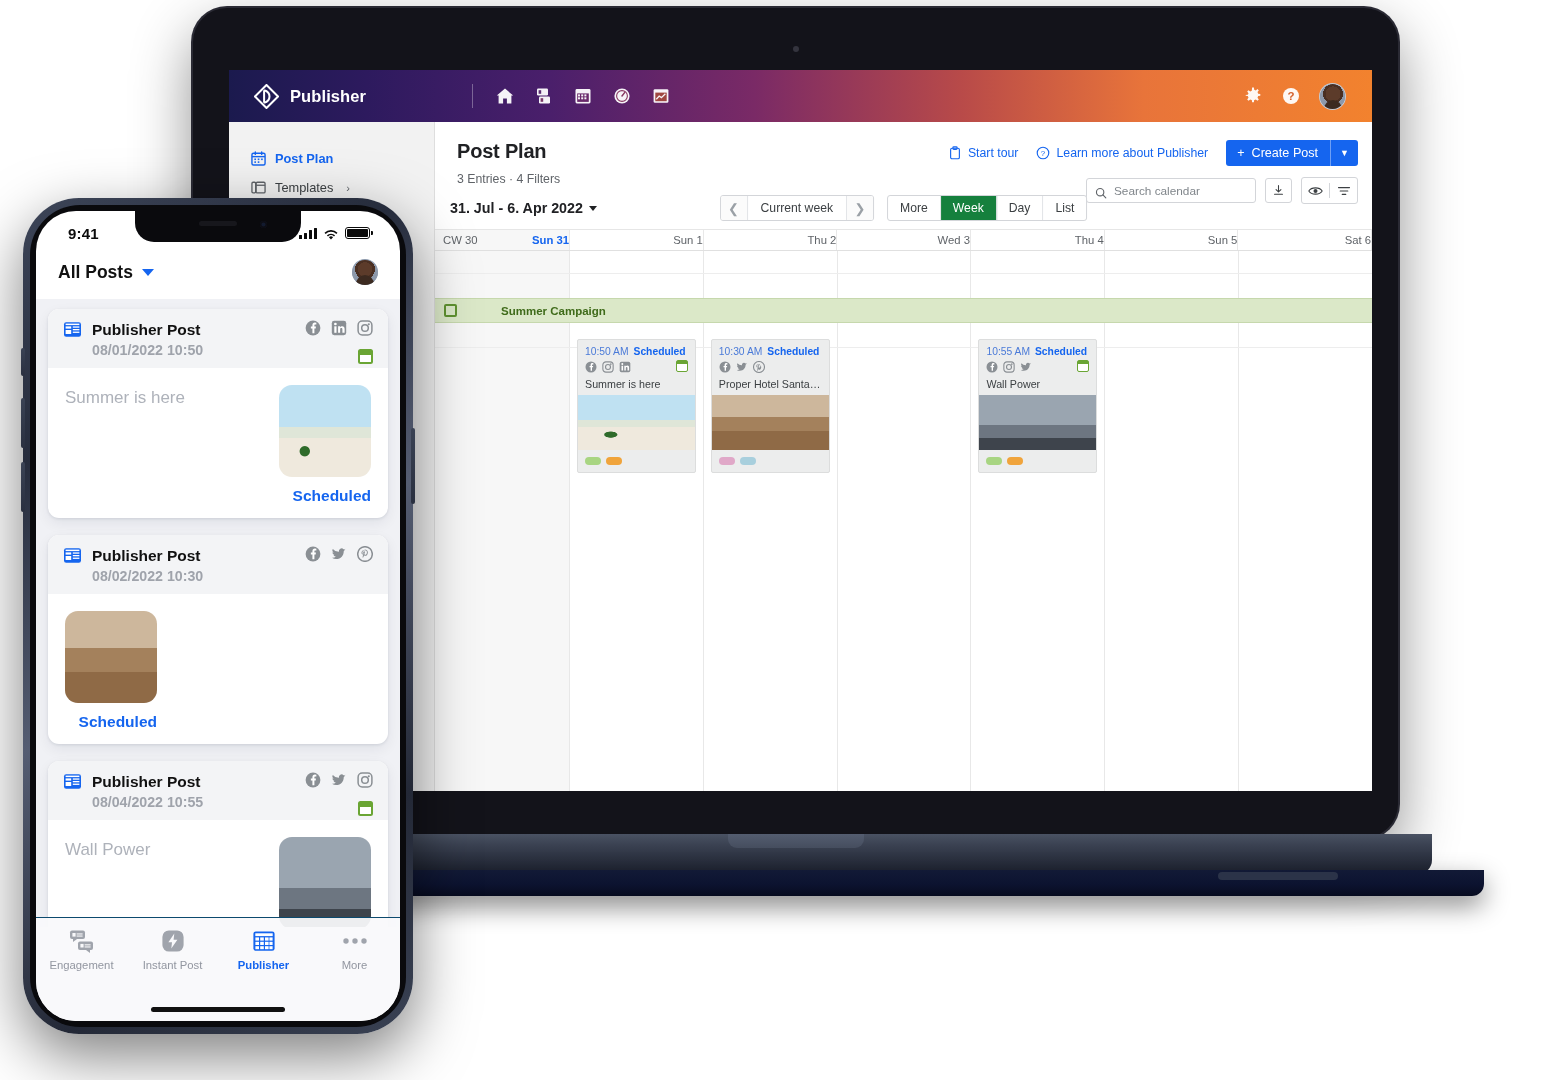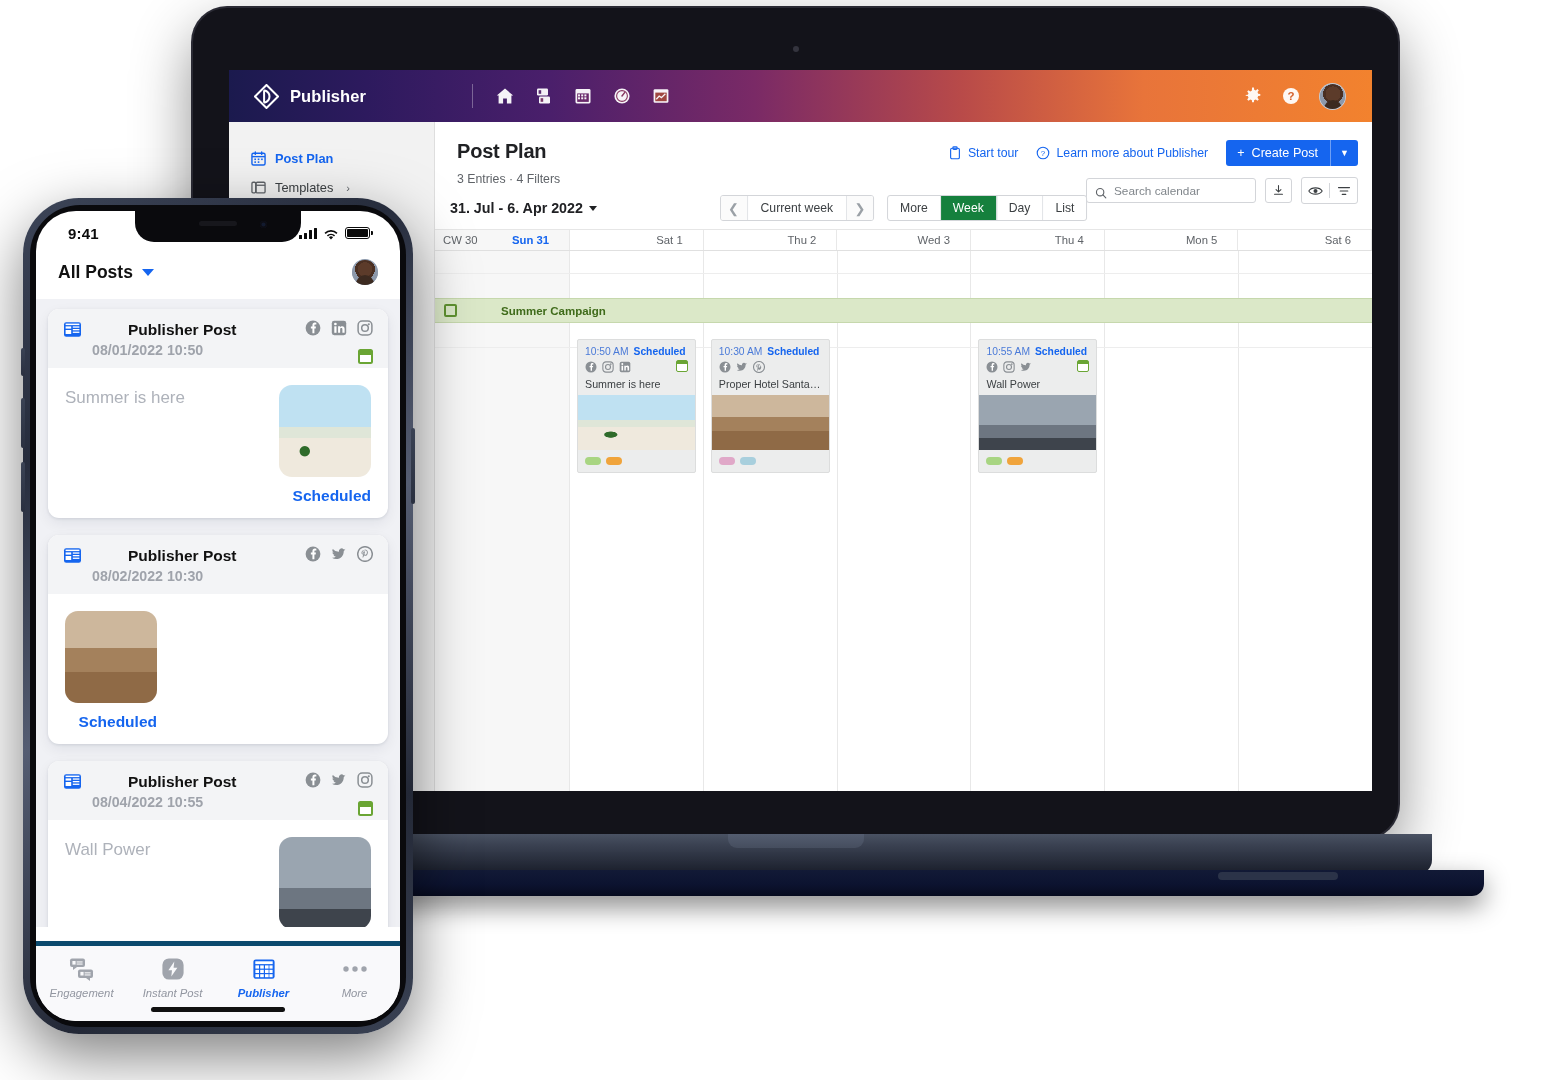--- a/index.html
+++ b/index.html
@@ -101,21 +101,21 @@
   .viewseg div.on { background:#15803d; color:#fff; }
 
   
   .calwrap { flex:1; display:flex; flex-direction:column; border-top:1px solid #e6e6e6; overflow:hidden;}
   .cal-header { display:flex; height:21px; border-bottom:1px solid #e0e0e0; background:#fff;}
   .cal-body { flex:1; display:flex; position:relative; background:#fff;}
   .daycol { flex:1 1 0; border-right:1px solid #e8e8e8; position:relative; min-width:0;}
   .daycol.weekend { background:#f7f7f7; }
   .daycol.first { flex:0 0 135px; }
   .dh { flex:1 1 0; border-right:1px solid #e8e8e8; font-size:11.3px; color:#5f6368;
-     display:flex; align-items:center; justify-content:flex-end; padding-right:20px; min-width:0;}
+     display:flex; align-items:center; justify-content:flex-end; padding-right:0; min-width:0;}
   .dh.first { flex:0 0 135px; justify-content:space-between; padding-left:8px; }
   .dh .cw { color:#5f6368; }
   .dh .sun { color:#1565ef; font-weight:bold; }
   .dh.weekend { background:#f7f7f7; }
 
   .campaign-band { position:absolute; left:0; right:0; top:47px; height:25px; background:#dbe8c8;
      border-top:1px solid #c6d8ad; border-bottom:1px solid #c6d8ad; display:flex; align-items:center;
      padding-left:9px; gap:7px; z-index:2; }
   .campaign-band .cbx { width:13px; height:13px; border:2px solid #5f9130; border-radius:2px; background:#dbe8c8;}
   .campaign-band .ctxt { font-size:11.5px; font-weight:bold; color:#3f6b1a;margin-left:37px; }
@@ -194,35 +194,35 @@
      background:radial-gradient(circle at 50% 36%, #5c3b2a 0 34%, #4a2f22 34% 47%, #8d99ab 47% 100%);}
   .ph-avatar .face::after{content:"";position:absolute;left:50%;top:60%;transform:translateX(-50%);
      width:18px;height:14px;border-radius:9px 9px 0 0;background:#3c2a20;}
 
   .ph-list { background:#f0f1f5; padding:10px 12px 0 12px; height:628px; overflow:hidden; position:relative;}
   .pcard { background:#fff; border-radius:11px; margin-bottom:17px; overflow:hidden;
      box-shadow:0 1px 3px rgba(20,30,60,.10), 0 5px 14px rgba(20,30,60,.07); }
   .pcard-head { background:#f3f4f6; padding:11px 15px 10px 15px; position:relative;}
   .pcard-h1 { display:flex; align-items:center; gap:10px;}
   .pcard-ic { width:19px;height:19px; flex:none;}
-  .pcard-title { font-size:15.5px; font-weight:bold; color:#111;margin-left:36px;}
+  .pcard-title { font-size:15.5px; font-weight:bold; color:#111;}
   .pcard-date { font-size:14.2px; font-weight:bold; color:#9fa3ab; margin-top:3px; margin-left:29px;}
   .pcard-chan { position:absolute; right:15px; top:11px; display:flex; align-items:center; gap:10px;}
   .pcard-chan svg { width:16px;height:16px; }
   .pcard-badge { position:absolute; right:15px; top:40px; width:15px;height:15px;
      border:2px solid #6aa534; border-radius:2.5px; background:#fff;}
   .pcard-badge::before{content:"";position:absolute;left:0;right:0;top:0;height:4px;background:#6aa534;}
   .pcard-body { padding:17px 17px 13px 17px; display:flex; min-height:118px;}
   .pcard-text { flex:1; font-size:17px; color:#aeb2ba; line-height:1.27; padding-top:2px;}
   .pcard-right { width:92px; flex:none; display:flex; flex-direction:column; align-items:flex-end;}
   .pcard-thumb { width:92px; height:92px; border-radius:13px; background-size:cover; background-position:center;}
   .pcard-status { font-size:15.5px; font-weight:bold; color:#1565ef; margin-top:10px;}
 
-  .tabbar { position:absolute; left:0; right:0; bottom:0; height:80px;
-     background:rgba(249,249,251,.94); border-top:5px solid #0c4a6e; display:flex; z-index:10;font-style:italic;}
+  .tabbar { position:absolute; left:0; right:0; bottom:0; height:104px;
+     background:rgba(249,249,251,.94); border-top:1px solid #0c4a6e; display:flex; z-index:10;}
   .tab { flex:1; display:flex; flex-direction:column; align-items:center; justify-content:flex-start;
      padding-top:10px; gap:5px; cursor:pointer;}
   .tab-label { font-size:11.3px; color:#9296a0; }
   .tab.on .tab-label { color:#1565ef; font-weight:bold; }
   .tab-ic { height:26px; display:flex; align-items:center; }
   .home-ind { position:absolute; left:50%; transform:translateX(-50%); bottom:9px; width:134px;height:5px;
      background:#111; border-radius:3px; z-index:12;}
 </style>
 </head>
 <body>
@@ -429,25 +429,25 @@
               </div>
             </div>
           </div>
 
           <div class="calwrap">
             <div class="cal-header">
               <div class="dh first weekend">
                 <span class="cw">CW 30</span>
                 <span class="sun">Sun 31</span>
               </div>
-              <div class="dh">Sat 1</div>
+              <div class="dh">Sun 1</div>
               <div class="dh">Thu 2</div>
               <div class="dh">Wed 3</div>
               <div class="dh">Thu 4</div>
-              <div class="dh">Mon 5</div>
+              <div class="dh">Sun 5</div>
               <div class="dh">Sat 6</div>
             </div>
 
             <div class="cal-body">
               <div class="daycol first weekend"></div>
 
               <div class="daycol">
                 <div class="evt">
                   <div class="evt-top">
                     <div class="evt-time">

